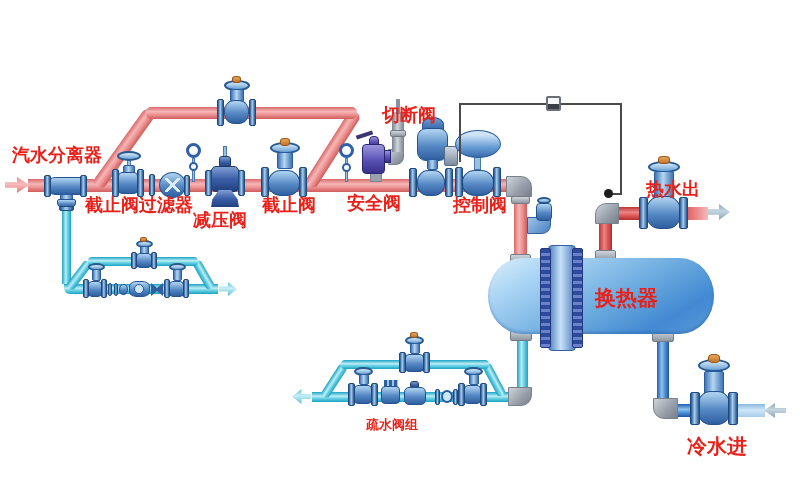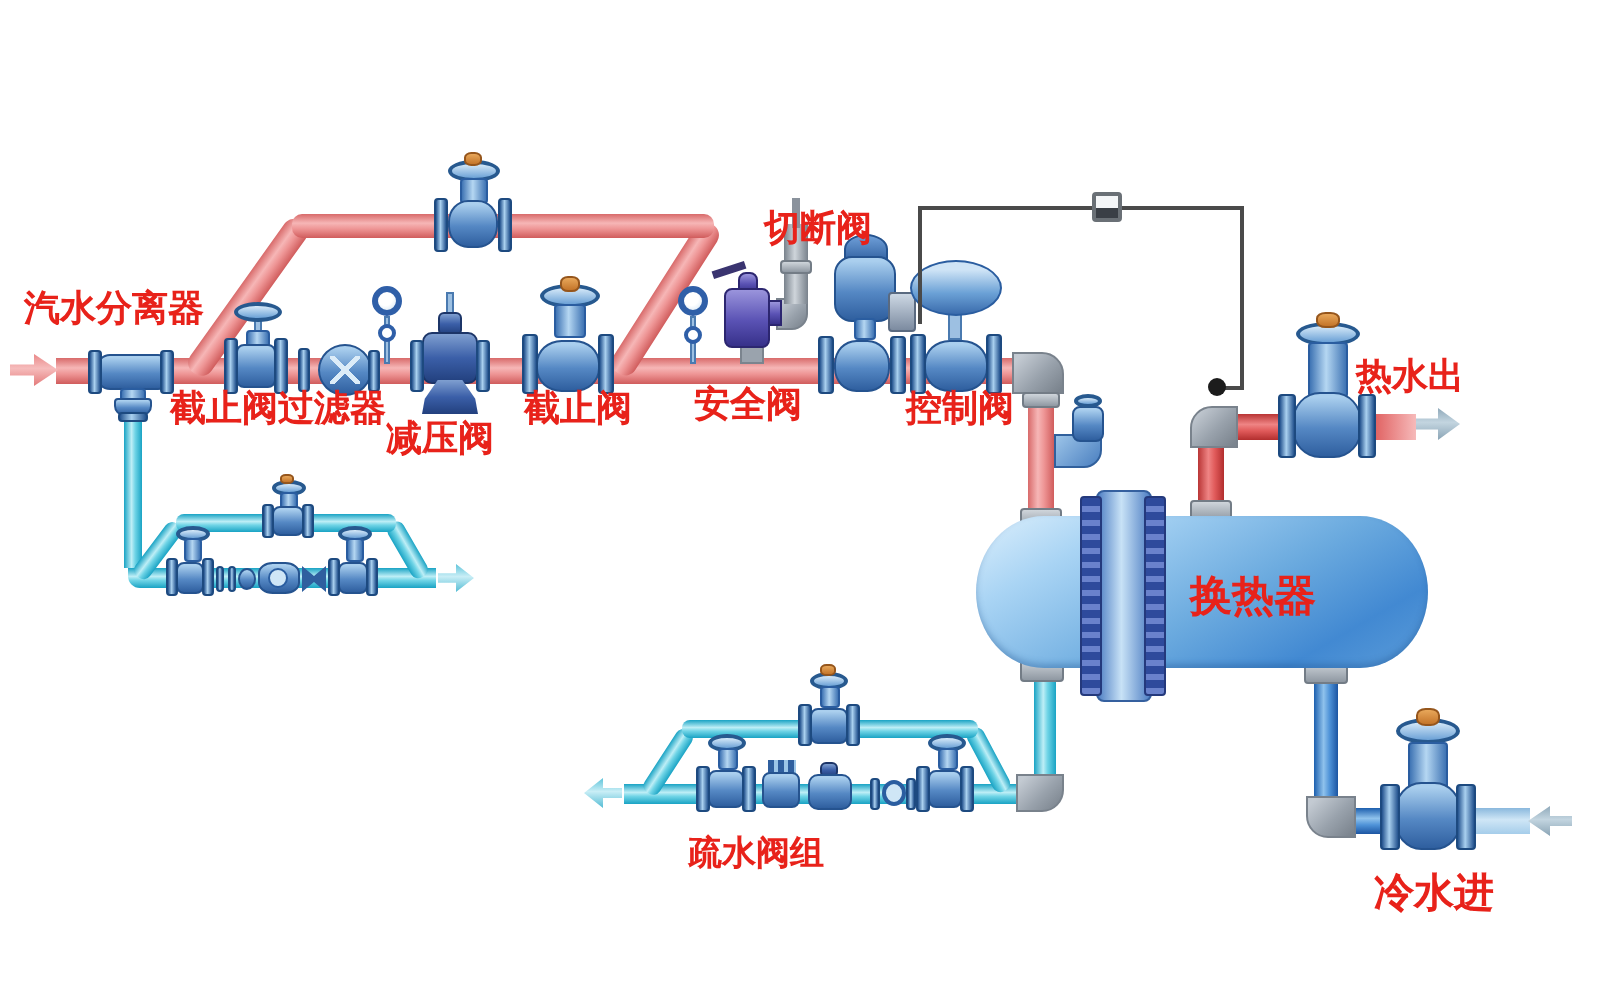--- a/index.html
+++ b/index.html
@@ -250,17 +250,17 @@
   <div class="abs arrow-r" style="left:708px;top:204px;width:22px;height:16px;background:linear-gradient(180deg,#8fa9ba,#c3d5e0 45%,#8aa4b5);z-index:5;"></div>
   <div class="abs arrow-l" style="left:764px;top:403px;width:22px;height:15px;background:linear-gradient(180deg,#8fa9ba,#c3d5e0 45%,#8aa4b5);z-index:5;"></div>
 
   <div class="lbl" style="left:85px;top:196px;">截止阀过滤器</div>
   <div class="lbl" style="left:12px;top:146px;">汽水分离器</div>
   <div class="lbl" style="left:193px;top:211px;">减压阀</div>
   <div class="lbl" style="left:262px;top:196px;">截止阀</div>
   <div class="lbl" style="left:347px;top:194px;">安全阀</div>
   <div class="lbl" style="left:382px;top:106px;">切断阀</div>
   <div class="lbl" style="left:453px;top:196px;">控制阀</div>
-  <div class="lbl" style="left:678px;top:180px;">热水出</div>
-  <div class="lbl" style="left:344px;top:418px;font-size:17px;font-family:Liberation Serif, serif;">疏水阀组</div>
+  <div class="lbl" style="left:646px;top:180px;">热水出</div>
+  <div class="lbl" style="left:366px;top:418px;font-size:13px;">疏水阀组</div>
   <div class="lbl" style="left:687px;top:436px;font-size:20px;">冷水进</div>
 
 </div>
 
 </body></html>

